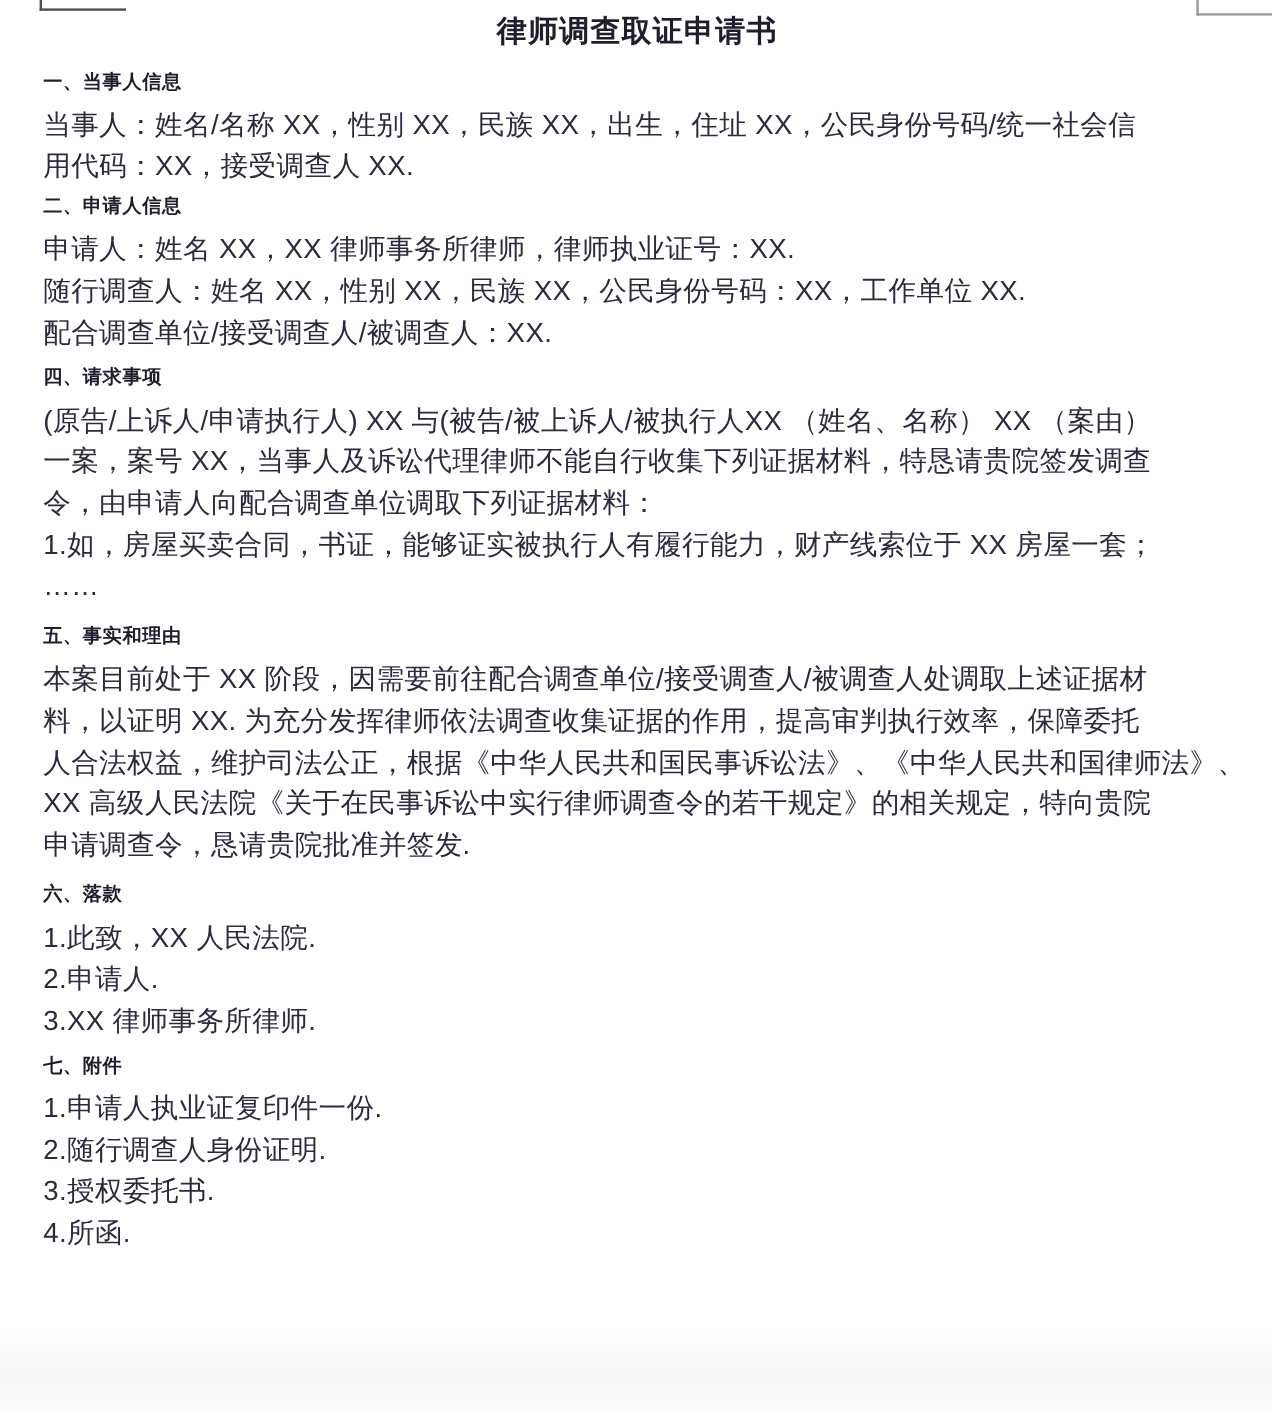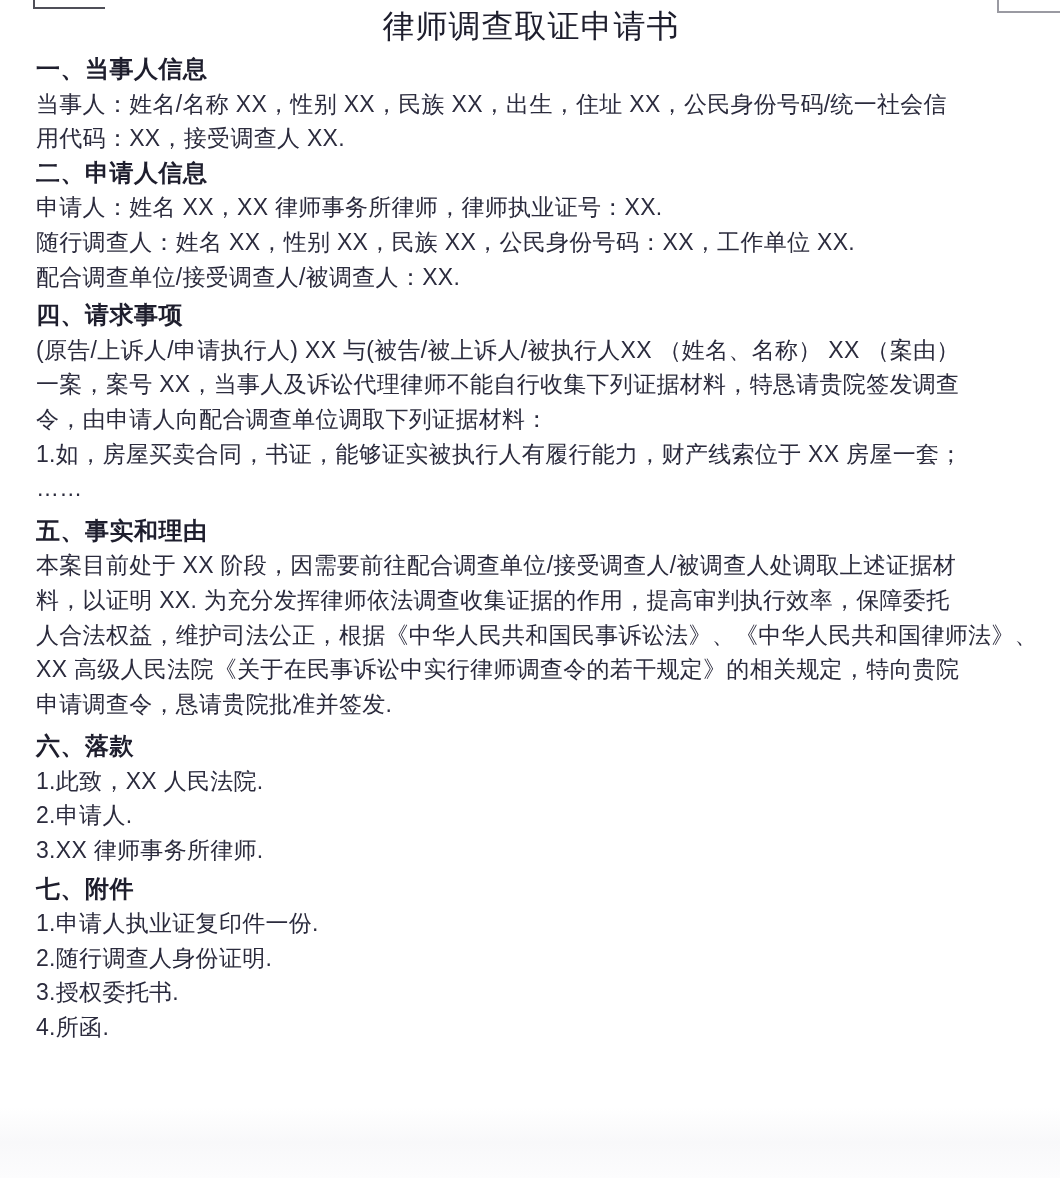--- a/index.html
+++ b/index.html
@@ -37,30 +37,30 @@
     border-bottom: 2px solid #4f4f58;
   }
   .crop-mark.tr {
     left: 997px;
     width: 63px;
     height: 13px;
     border-left: 2px solid #9a9aa2;
     border-bottom: 2px solid #9a9aa2;
   }
   .doc-title {
-    font-size: 32px;
-    font-weight: normal;
+    font-size: 25px;
+    font-weight: bold;
     text-align: center;
     line-height: 40px;
     margin-bottom: 6px;
     color: #1e1e2d;
     letter-spacing: 1px;
   }
   .heading {
-    font-size: 24px;
+    font-size: 16px;
     font-weight: bold;
     line-height: 34.6px;
     color: #1e1e2d;
     letter-spacing: 0.5px;
   }
   .line {
     font-size: 23px;
     line-height: 34.6px;
     color: #2b2b3d;
     white-space: nowrap;

